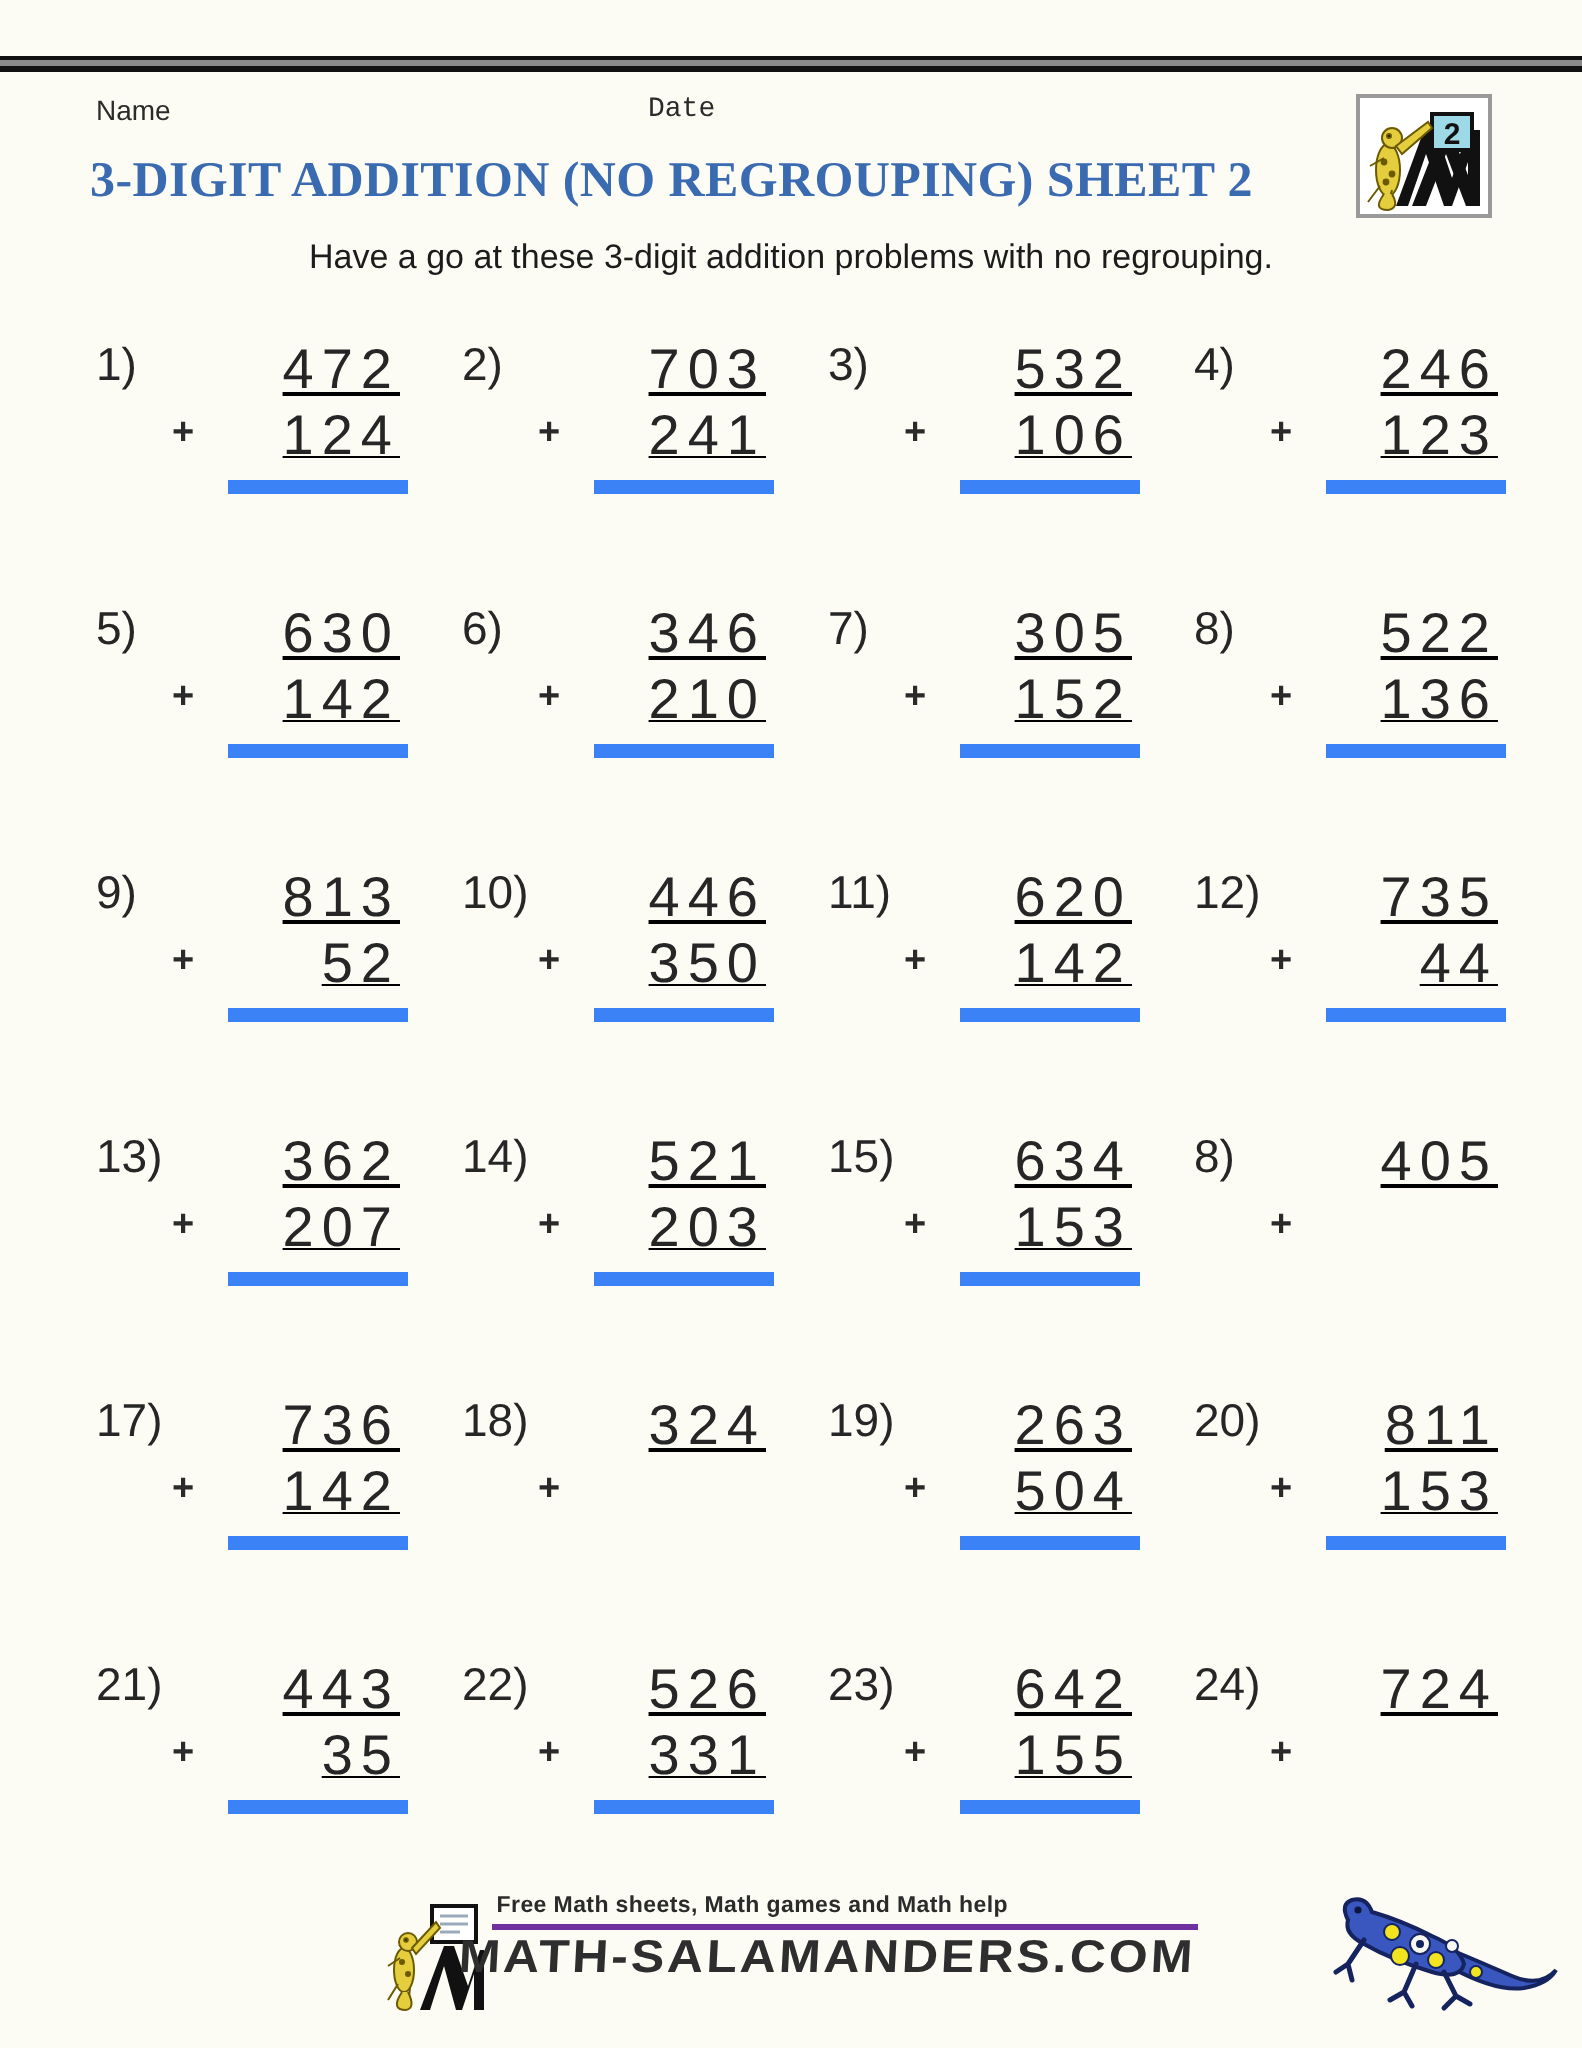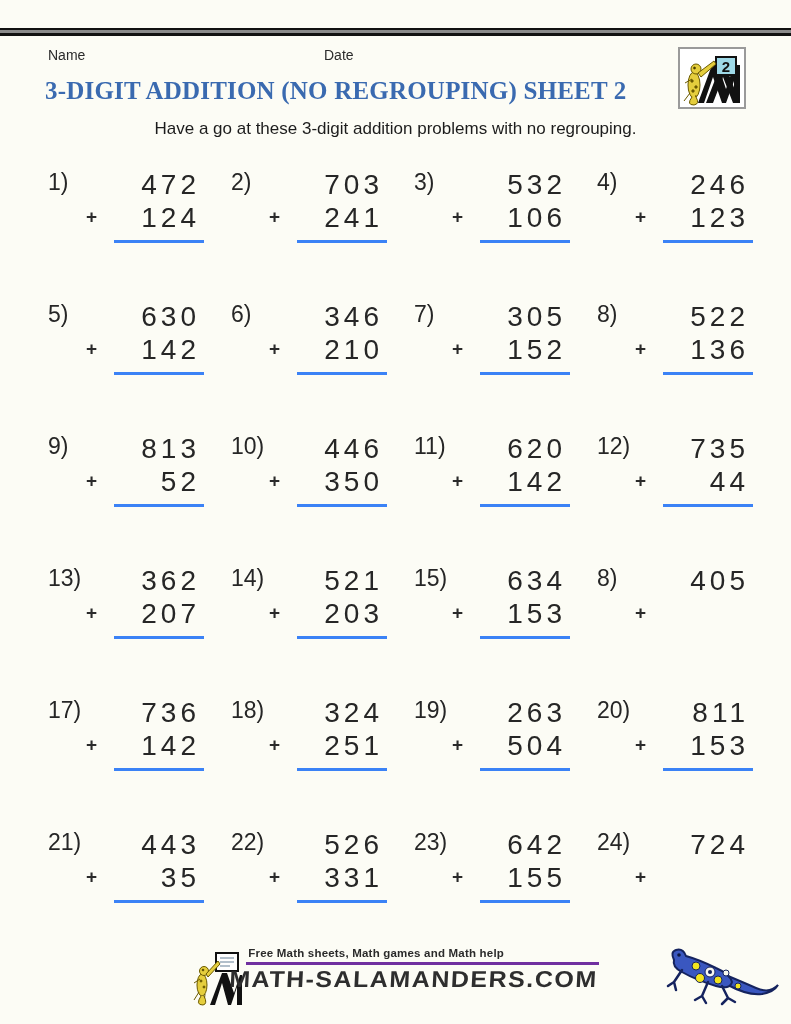--- a/index.html
+++ b/index.html
@@ -12,21 +12,21 @@
   
   .top-rule {
     position:absolute; left:0; top:28px; width:791px; height:8px;
     border-top:2px solid #111; border-bottom:3px solid #111; background:#8a8a8a;
   }
   
   .name-label, .date-label {
     position:absolute; top:47px; font-size:14px; color:#2b2b2b;
   }
   .name-label { left:48px; }
-  .date-label { left:324px; }
+  .date-label { left:324px;font-family:Liberation Mono, monospace; }
   
   .logo-box {
     position:absolute; left:678px; top:47px; width:68px; height:62px;
     background:#ffffff; border:2px solid #9a9a9a;
   }
   
   .title {
     position:absolute; left:45px; top:77px; width:660px;
     font-family:"Liberation Serif", serif; font-weight:700;
     font-size:25px; letter-spacing:0.2px; color:#3a6ab0; white-space:nowrap;
@@ -35,28 +35,28 @@
     position:absolute; left:0; top:119px; width:791px; text-align:center;
     font-size:17px; color:#1c1c1c;
   }
   
   .grid {
     position:absolute; left:48px; top:170px; width:704px;
     display:grid; grid-template-columns:repeat(4,158px); column-gap:25px; row-gap:56px;
   }
   .problem { display:flex; justify-content:space-between; align-items:flex-start; height:76px; }
   .pnum { font-size:23px; color:#262626; line-height:1.1; }
-  .work { position:relative; width:90px; margin-right:2px; }
+  .work { position:relative; width:90px; margin-right:2px;text-decoration:underline; }
   .op {
     font-size:28px; color:#262626; text-align:right;
     letter-spacing:4px; margin-right:-4px; line-height:1.05; white-space:nowrap;
   }
   .op-top { padding-right:8px; }
   .bottom-wrap {
-    border-bottom:3px solid #3b82f6;
+    border-bottom:7px solid #3b82f6;
     padding:4px 8px 7px 0; text-align:right;
   }
   .plus {
     position:absolute; left:-28px; top:36px;
     font-size:19px; font-weight:700; color:#2a2a2a;
   }
   
   .footer {
     position:absolute; left:0; top:945px; width:791px;
     display:flex; justify-content:center; align-items:flex-start; gap:2px;
@@ -292,23 +292,20 @@
           <span class="op">142</span>
         </div>
         <span class="plus">+</span>
       </div>
     </div>
 
     <div class="problem">
       <span class="pnum">18)</span>
       <div class="work">
         <div class="op op-top">324</div>
-        <div class="bottom-wrap">
-          <span class="op">251</span>
-        </div>
         <span class="plus">+</span>
       </div>
     </div>
 
     <div class="problem">
       <span class="pnum">19)</span>
       <div class="work">
         <div class="op op-top">263</div>
         <div class="bottom-wrap">
           <span class="op">504</span>

